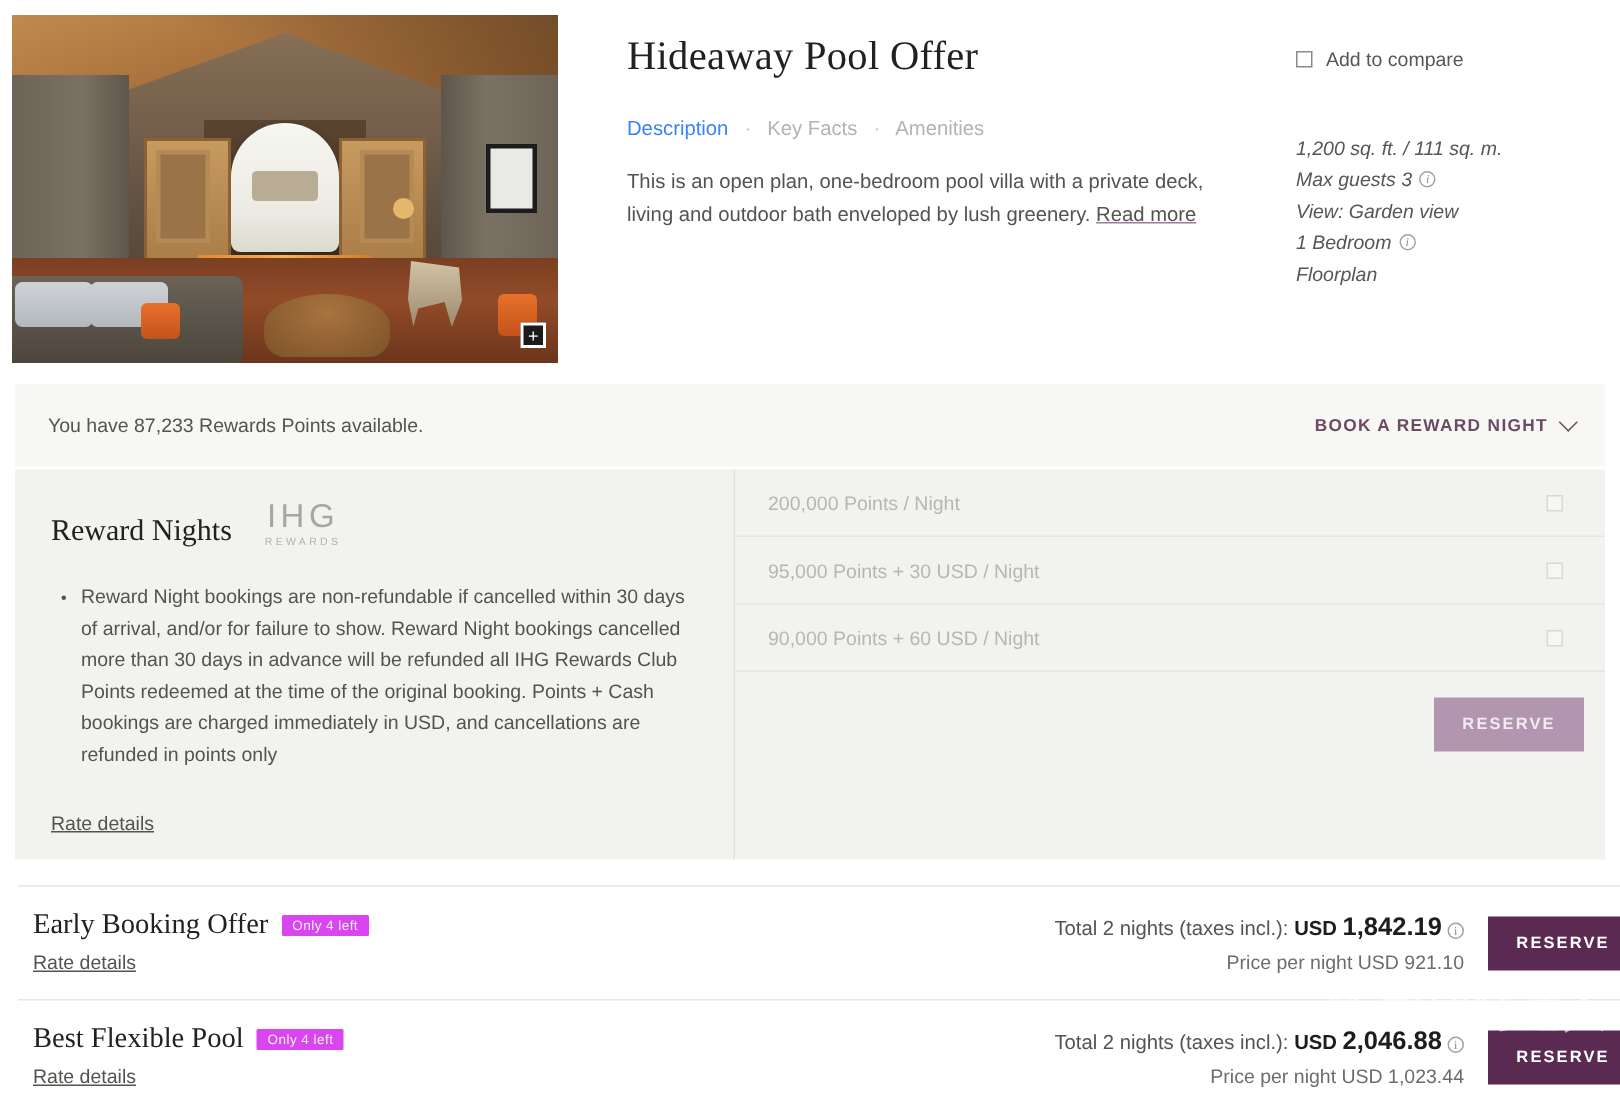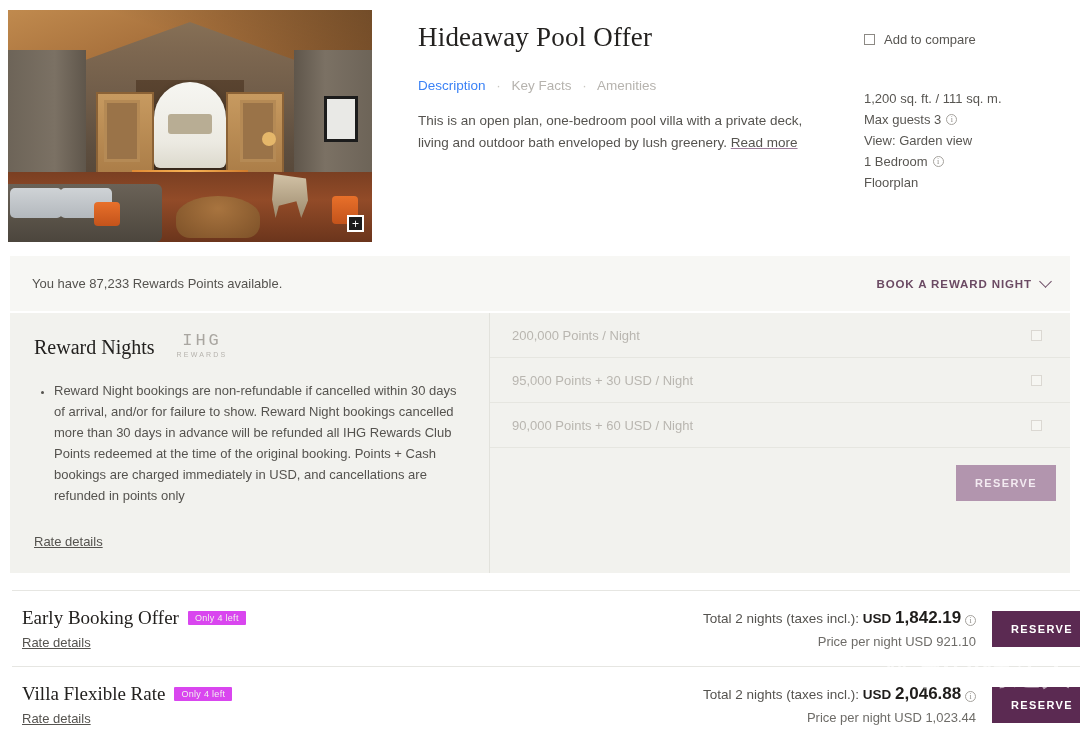--- a/index.html
+++ b/index.html
@@ -134,21 +134,21 @@
     color: #55534f; text-decoration: underline;
     text-decoration-color: #9d7b9a;
   }
 
   .facts { width: 216px; padding-top: 22px; flex: 0 0 auto; }
   .compare { display: flex; align-items: center; font-size: 13px; color: #585652; }
   .cbox {
     width: 11px; height: 11px; border: 1px solid #8c8984; margin-right: 9px;
     background: #fff;
   }
-  .fact-list { margin-top: 41px; font-size: 13px; color: #585652; line-height: 21px; }
+  .fact-list { margin-top: 41px; font-size: 13px; color: #585652; line-height: 21px; font-style: italic; }
   .fact-list div { display: flex; align-items: center; gap: 5px; }
   .iicon {
     display: inline-block; width: 11px; height: 11px; border: 1px solid #a5a29d;
     border-radius: 50%; font-size: 8px; line-height: 9px; text-align: center;
     color: #8e8b86; font-family: "Liberation Serif", serif;
   }
 
   
   .rewards-bar {
     position: absolute; left: 10px; top: 256px; width: 1060px; height: 55px;
@@ -172,22 +172,22 @@
     position: absolute; left: 10px; top: 313px; width: 1060px; height: 260px;
     background: #f2f2ee; display: flex;
   }
   .rp-left { width: 480px; border-right: 1px solid #e2e2dc; padding: 18px 22px 0 24px; }
   .rn-head { display: flex; align-items: flex-end; gap: 22px; }
   .rn-title {
     font-family: "Liberation Serif", serif; font-size: 20px; color: #23211f;
   }
   .ihg { text-align: center; padding-bottom: 1px; }
   .ihg .ihg-main {
-    font-size: 17px; letter-spacing: 3px; color: #a9a6a0;
-    font-family: Liberation Mono, monospace;
+    font-size: 22px; letter-spacing: 3px; color: #a9a6a0;
+    font-family: Liberation Sans, sans-serif;
   }
   .ihg .ihg-sub {
     font-size: 7px; letter-spacing: 2.2px; color: #b6b3ad; margin-top: 1px;
   }
   .terms {
     margin-top: 21px; font-size: 13px; line-height: 21px; color: #55534f;
     padding-left: 20px; list-style: disc; max-width: 432px;
   }
   .terms li::marker { color: #55534f; font-size: 11px; }
   .rate-details-link {
@@ -406,21 +406,21 @@
       <div class="rr-night">Price per night USD 921.10</div>
     </div>
     <div class="rr-action">
       <button class="btn-reserve active">RESERVE</button>
     </div>
   </div>
 
   <div class="rate-row r2">
     <div class="rr-left">
       <div class="rr-name">
-        <span>Villa Flexible Rate</span>
+        <span>Best Flexible Pool</span>
         <span class="badge">Only 4 left</span>
       </div>
       <a href="#" class="rr-link">Rate details</a>
     </div>
     <div class="rr-prices">
       <div class="rr-total">
         <span>Total 2 nights (taxes incl.):</span>
         <span class="cur">USD</span>
         <span class="amt">2,046.88</span>
         <span class="iicon">i</span>

